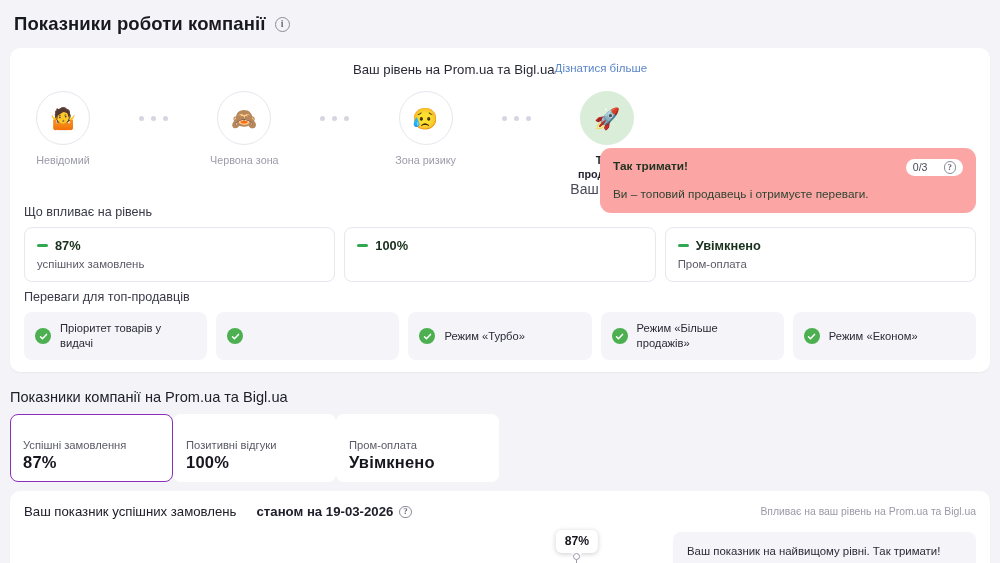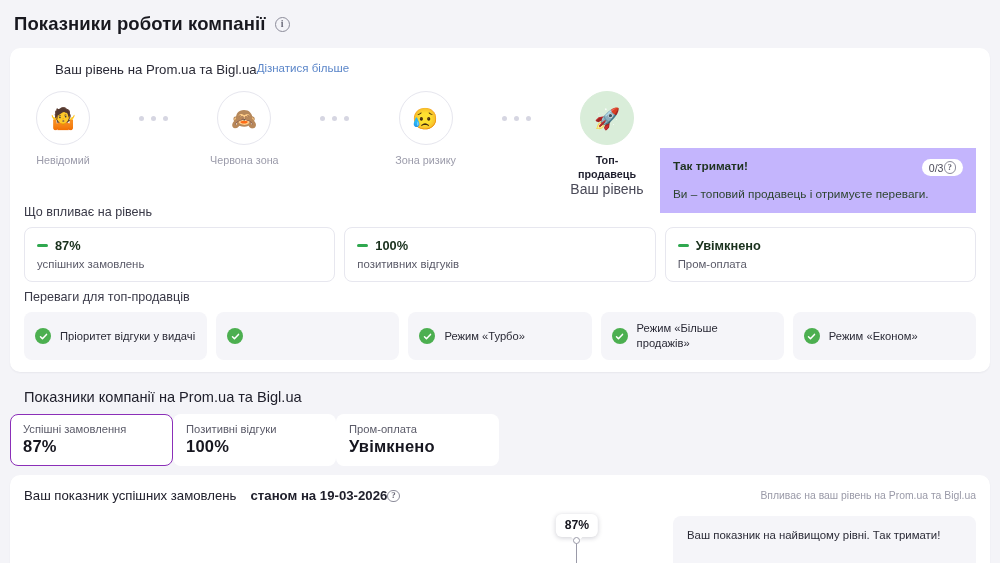--- a/index.html
+++ b/index.html
@@ -28,50 +28,50 @@
   .info-circle.sm { width: 12.5px; height: 12.5px; font-size: 9px; border-width: 1.1px; }
 
   
   .card {
     background: #fff; border-radius: 10px; margin: 0 10px;
     box-shadow: 0 1px 2px rgba(30,30,60,.06);
   }
 
   
   #level-card { padding: 14px 14px 12px; position: relative; }
-  .row-head { display: flex; align-items: flex-start; justify-content: flex-start; margin-left: 31px; }
+  .row-head { display: flex; align-items: flex-start; justify-content: center; }
   .section-label { font-size: 13.2px; color: #2a2a36; }
   .link { font-size: 11.5px; color: #5b86c9; cursor: pointer; }
 
   .ladder { display: flex; align-items: flex-start; margin-top: 14px; }
   .node { width: 78px; display: flex; flex-direction: column; align-items: center; }
   .bubble {
     width: 54px; height: 54px; border-radius: 50%;
     border: 1px solid #e6e6ee; background: #fff;
     display: flex; align-items: center; justify-content: center;
     font-size: 21px; line-height: 1;
   }
   .bubble.active { background: #d9edd9; border-color: #d9edd9; }
   .node-label { margin-top: 8px; font-size: 10.8px; color: #9b9baa; text-align: center; line-height: 1.3; }
   .node.active .node-label { color: #1f1f2e; font-weight: bold; }
   .node-sub { font-size: 14px; color: #4a4a58; text-align: center; }
   .dots { flex: 1; display: flex; align-items: center; justify-content: center; gap: 7px; height: 54px; }
   .dots i { width: 5px; height: 5px; border-radius: 50%; background: #d6d6e2; display: block; }
 
   .praise {
     position: absolute; right: 14px; top: 100px;
-    width: 316px; background: #c4b5fd; border-radius: 0;
+    width: 376px; background: #fca5a5; border-radius: 11px;
     padding: 11px 13px 12px;
   }
   .praise-top { display: flex; align-items: flex-start; justify-content: space-between; }
   .praise-title { font-size: 11.8px; font-weight: bold; color: #1f3320; }
   .praise-text { font-size: 11.8px; color: #2d4430; margin-top: 11px; }
   .chip {
     background: #fff; border-radius: 12px; padding: 2px 7px;
-    font-size: 10.6px; color: #4a4a58; display: flex; align-items: flex-end; gap: 0;
+    font-size: 10.6px; color: #4a4a58; display: flex; align-items: flex-start; gap: 16px;
   }
 
   .sub-label { font-size: 12.6px; color: #3a3a48; margin-top: 8px; }
 
   .metric-row { display: flex; gap: 9px; margin-top: 8px; }
   .metric {
     flex: 1; border: 1px solid #e7e7ef; border-radius: 8px;
     padding: 10px 12px 11px;
   }
   .metric-top { display: flex; align-items: center; gap: 7px; }
@@ -86,35 +86,35 @@
     display: flex; align-items: center; gap: 9px;
   }
   .check {
     width: 16px; height: 16px; border-radius: 50%; background: #4caf50;
     flex: none; display: flex; align-items: center; justify-content: center;
   }
   .check svg { width: 9px; height: 9px; display: block; }
   .perk-text { font-size: 11.2px; color: #2a2a36; line-height: 1.35; }
 
   
-  .block-title { font-size: 14.6px; color: #20202c; margin: 17px 0 0 24px; }
+  .block-title { font-size: 14.6px; color: #20202c; margin: 17px 0 0 10px; }
 
   .tabs { display: flex; gap: 0; margin: 9px 10px 0; }
   .tab {
-    background: #fff; border-radius: 8px; padding: 8px 12px 9px;
+    background: #fff; border-radius: 8px; padding: 24px 12px 9px;
     width: 163px; border: 1.6px solid transparent; cursor: pointer;
   }
   .tab.selected { border-color: #8b2fb8; }
   .tab-cap { font-size: 11.2px; color: #5a5a68; }
   .tab-val { font-size: 16.5px; font-weight: bold; color: #16161f; margin-top: 2px; letter-spacing: .2px; }
 
   
   #chart-card { margin-top: 9px; padding: 13px 14px 11px; position: relative; }
   .chart-head { display: flex; align-items: center; justify-content: space-between; }
-  .chart-title { font-size: 13.2px; color: #20202c; display: flex; align-items: center; }
+  .chart-title { font-size: 13.2px; color: #20202c; display: flex; align-items: center; gap: 6px; }
   .chart-title b { font-weight: bold; margin-left: 14px; }
   .chart-note { font-size: 10.4px; color: #9a9aa8; }
 
   .chart-body { display: flex; gap: 14px; margin-top: 13px; }
   .chart-left { width: 635px; position: relative; }
 
   .bar-wrap { position: relative; height: 60px; }
   .marker { position: absolute; top: 25px; width: 1px; }
   .marker .stem { width: 1px; height: 25px; background: #9a9aa8; margin: 0 auto; }
   .marker .knob {
@@ -210,40 +210,39 @@
           <span class="dash" style="background: rgb(47, 168, 79);"></span>
           <span class="metric-val">87%</span>
         </div>
         <div class="metric-cap">успішних замовлень</div>
       </div>
       <div class="metric">
         <div class="metric-top">
           <span class="dash" style="background: rgb(47, 168, 79);"></span>
           <span class="metric-val">100%</span>
         </div>
-        <div class="metric-cap">позитивних відгуків</div>
       </div>
       <div class="metric">
         <div class="metric-top">
           <span class="dash" style="background: rgb(47, 168, 79);"></span>
           <span class="metric-val">Увімкнено</span>
         </div>
         <div class="metric-cap">Пром-оплата</div>
       </div>
     </div>
 
     <div class="sub-label">Переваги для топ-продавців</div>
     <div class="perk-row">
       <div class="perk">
         <span class="check">
             <svg viewBox="0 0 12 12">
               <path d="M2 6.4 L4.6 9 L10 3.2" stroke="#fff" stroke-width="2" fill="none" stroke-linecap="round" stroke-linejoin="round"></path>
             </svg>
           </span>
-        <span class="perk-text">Пріоритет відгуки у видачі</span>
+        <span class="perk-text">Пріоритет товарів у видачі</span>
       </div>
       <div class="perk">
         <span class="check">
             <svg viewBox="0 0 12 12">
               <path d="M2 6.4 L4.6 9 L10 3.2" stroke="#fff" stroke-width="2" fill="none" stroke-linecap="round" stroke-linejoin="round"></path>
             </svg>
           </span>
       </div>
       <div class="perk">
         <span class="check">

